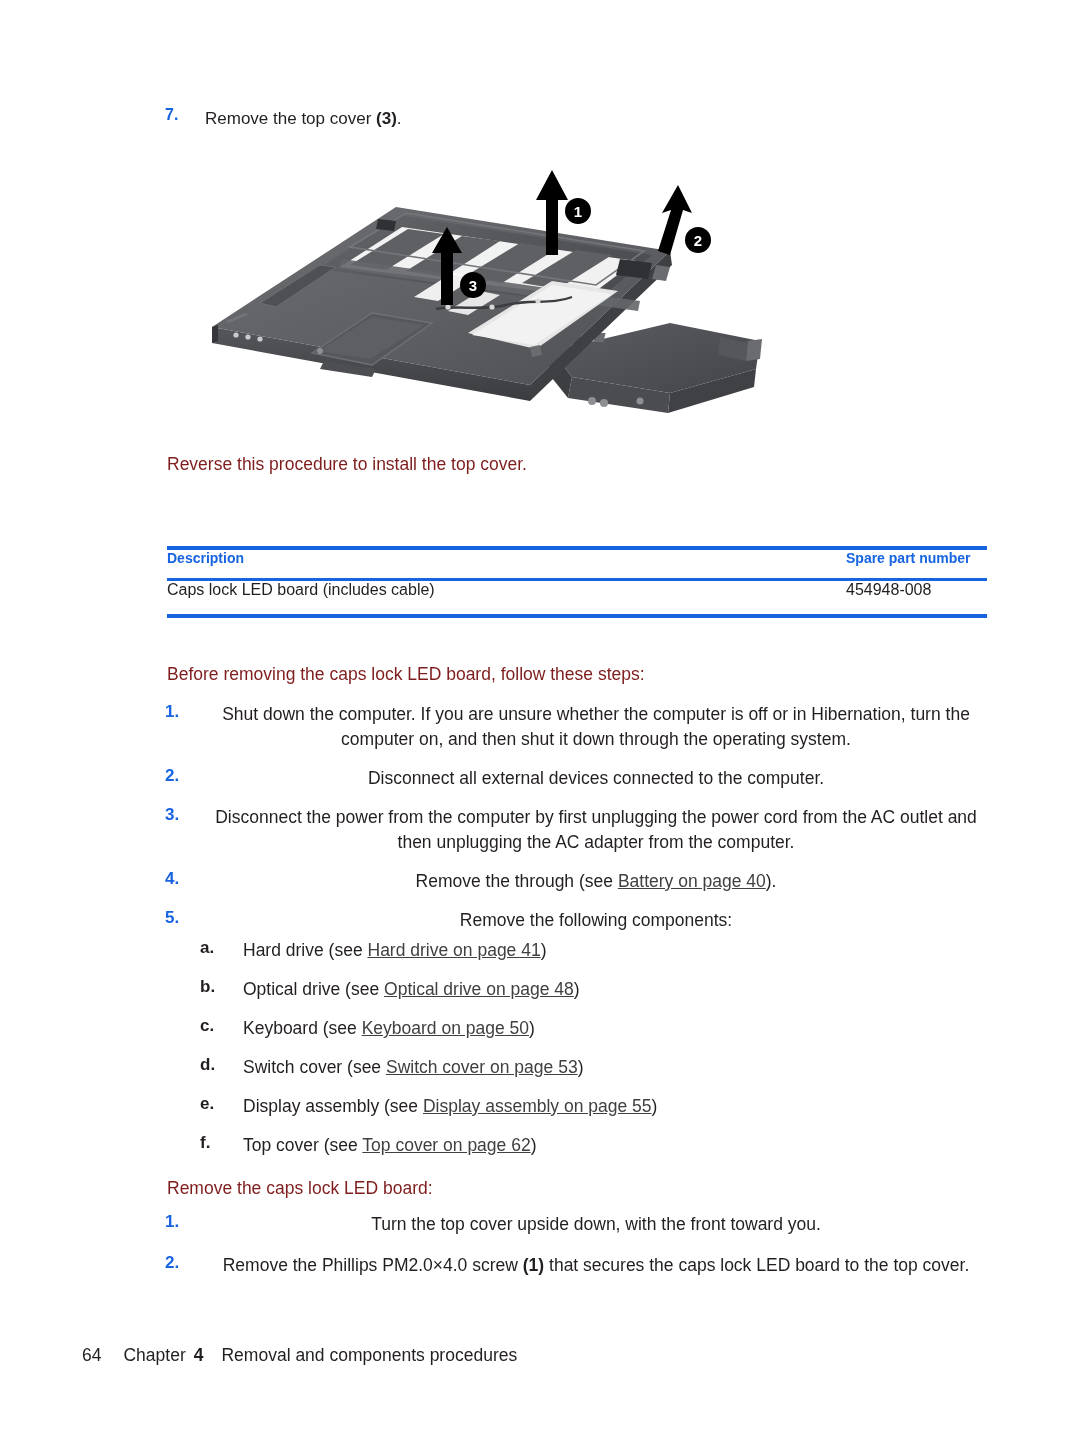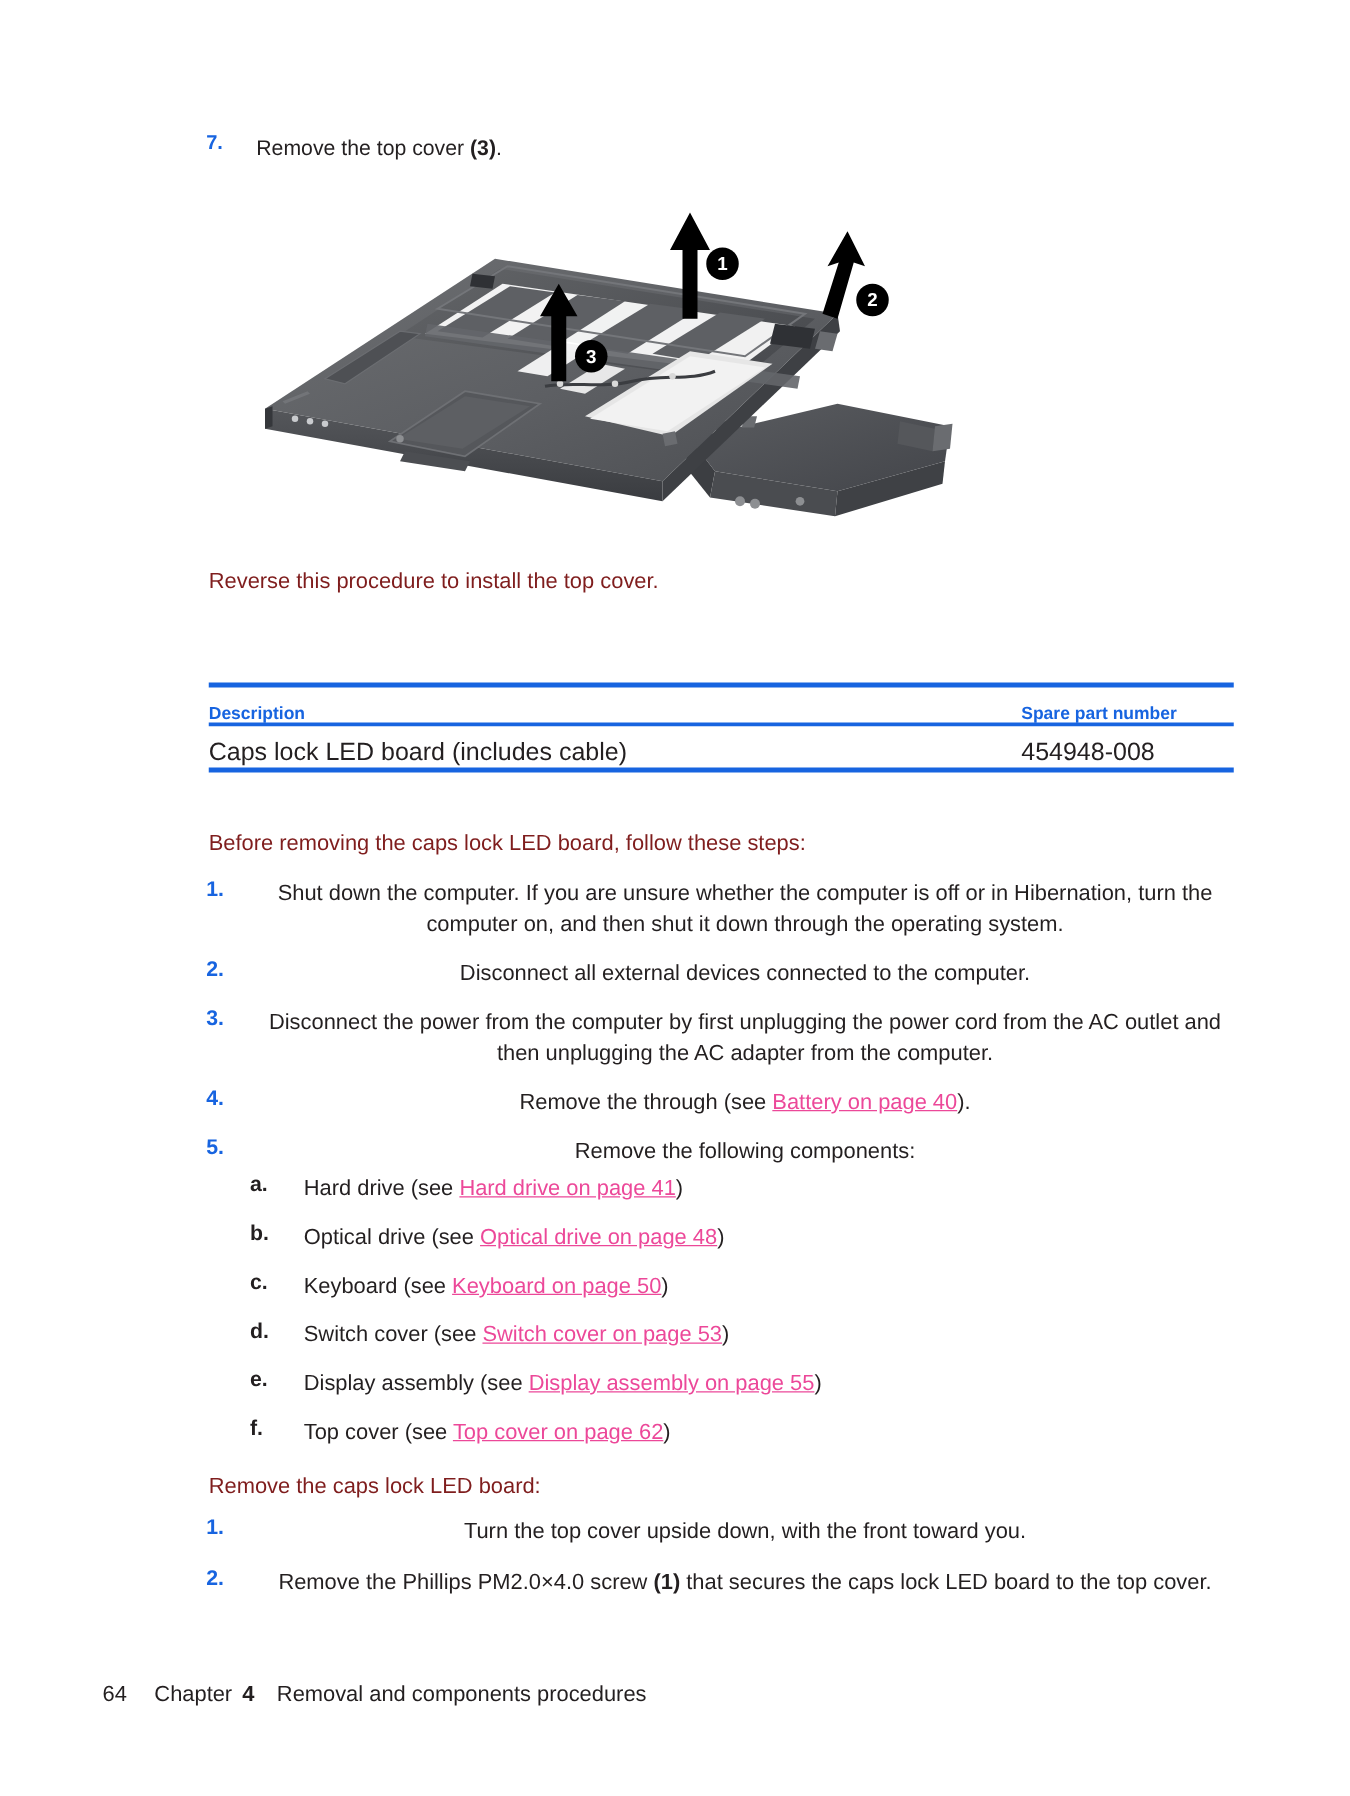--- a/index.html
+++ b/index.html
@@ -124,38 +124,39 @@
     background: #1764e0;
     width: 100%;
   }
   .tbl-rule-mid {
     height: 3px;
     background: #1764e0;
     width: 100%;
   }
   .tbl-head-row, .tbl-body-row {
     display: flex;
-    align-items: flex-end;
+    align-items: flex-start;
+    gap: 29px;
   }
   .tbl-head-row {
     height: 28px;
   }
   .tbl-body-row {
     height: 33px;
   }
   .tbl-c1 { flex: 0 0 650px; }
   .tbl-c2 { flex: 1 1 auto; }
   .tbl-head-row .tbl-c1, .tbl-head-row .tbl-c2 {
     color: #1764e0;
     font-weight: bold;
     font-size: 14px;
   }
   .tbl-body-row .tbl-c1, .tbl-body-row .tbl-c2 {
     color: #231f20;
-    font-size: 20px;
+    font-size: 16px;
   }
 
   
   #before-intro {
     position: absolute;
     left: 167px;
     top: 662px;
     width: 820px;
   }
 
@@ -220,21 +221,21 @@
     align-items: center;
     font-size: 17.5px;
     color: #231f20;
   }
   #footer .pg { margin-right: 22px; }
   #footer .chap-word { margin-right: 8px; }
   #footer .chap-num { font-weight: bold; margin-right: 18px; }
 
   
   .xref {
-    color: #ec4899;
+    color: #404040;
   }
   .b { font-weight: bold; }
 </style>
 </head>
 <body>
 
 <div class="page">
 
   <div id="step-seven" class="step-row">
     <span class="step-num">7.</span>

